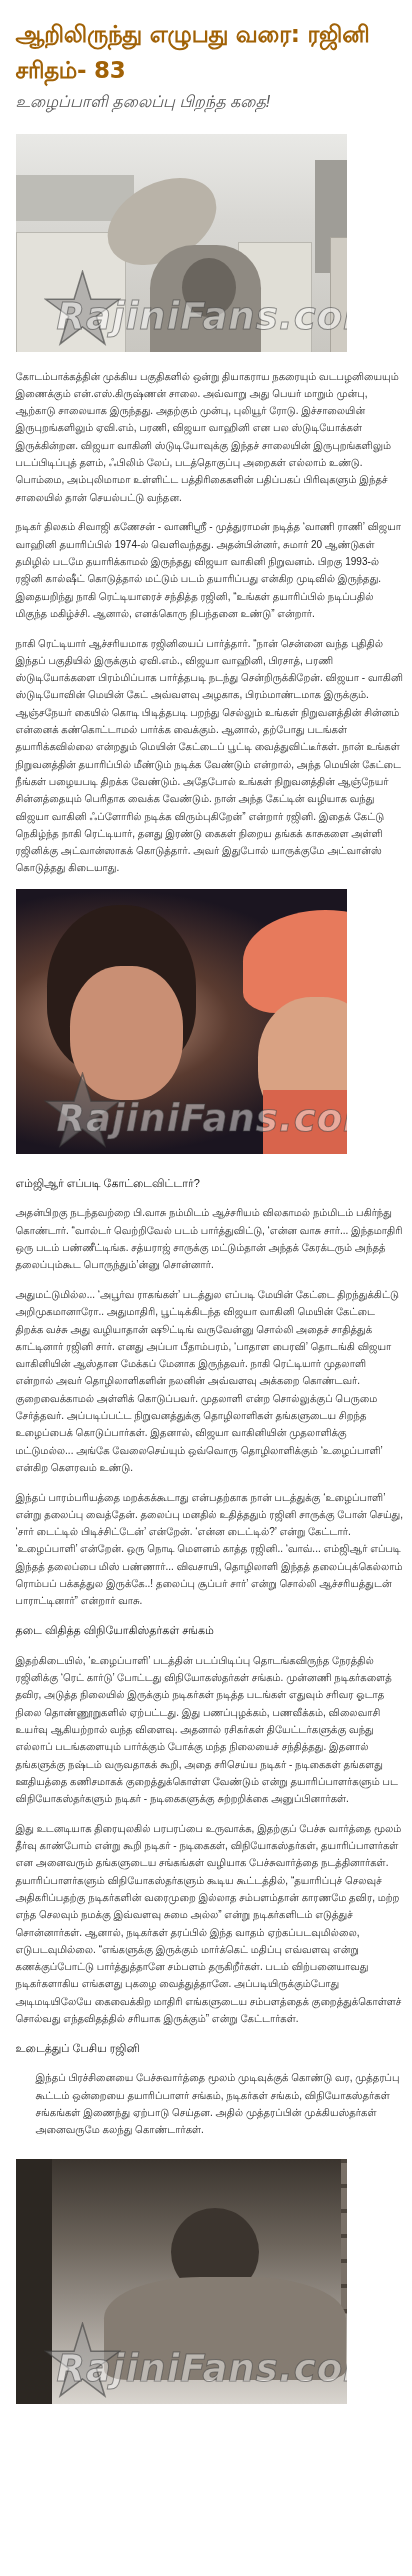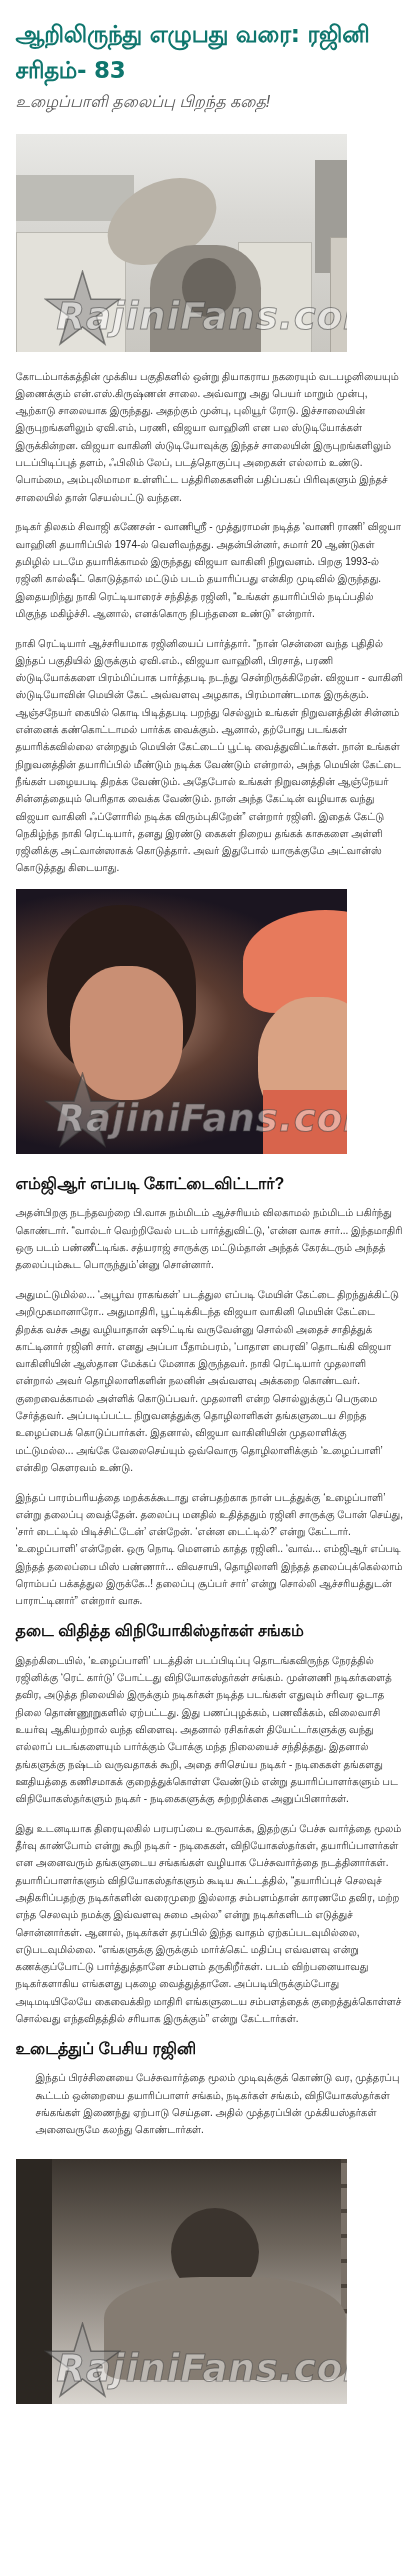--- a/index.html
+++ b/index.html
@@ -1,22 +1,22 @@
 <!DOCTYPE html>
 <html style="font-size:8.2px"><head>
 <meta charset="utf-8">
 <style>
   html, body { margin: 0; padding: 0; background: #ffffff; }
   body { width: 412px; font-family: "Liberation Sans", "DejaVu Sans", sans-serif; color: #1a1a1a; }
   .article { padding: 15.5px 7.7px 15.5px 15.5px; box-sizing: border-box; width: 412px; }
-  .title { font-family: "DejaVu Sans", "Liberation Sans", sans-serif; font-weight: bold; font-size: 23px; line-height: 36px; margin: 0 0 7.2px 0; color: #0f766e; letter-spacing: -0.3px; }
+  .title { font-family: "DejaVu Sans", "Liberation Sans", sans-serif; font-weight: bold; font-size: 23px; line-height: 36px; margin: 0 0 7.2px 0; color: #a16207; letter-spacing: -0.3px; }
   .subtitle { font-style: italic; color: #555; font-size: 16px; line-height: 13.4px; margin: 0 0 26px 0; }
   .figure { width: 331px; margin: 0 0 15.5px 0; position: relative; overflow: hidden; text-align: right; }
   .para { font-size: 10px; line-height: 17.3px; margin: 0 0 12.4px 0; color: #1f1f1f; }
-  .heading { font-weight: bold; font-size: 16px; line-height: 17.3px; margin: 0 0 12.4px 0; color: #111; }
+  .heading { font-weight: normal; font-size: 11px; line-height: 17.3px; margin: 0 0 12.4px 0; color: #111; }
   .watermark { position: absolute; left: 41px; bottom: 14.4px; font-family: "DejaVu Sans", sans-serif; font-weight: bold; font-style: italic; font-size: 37px; letter-spacing: 1px; color: rgba(255,255,255,0.45); -webkit-text-stroke: 1px rgba(60,60,60,0.55); }
   .wm-star { position: absolute; left: 28px; bottom: 5.2px; width: 77px; height: 77px; }
   .img1 { height: 218px; background: linear-gradient(180deg,#e9e9e6 0%,#d8d7d3 40%,#c9c7c1 100%); }
   .img2 { height: 265px; background: radial-gradient(ellipse at 30% 50%, #c89a82 0%, #5a3b30 35%, #1b1520 70%), #1b1520; }
   .img3 { height: 245px; background: linear-gradient(180deg,#3a342e 0%,#6d655c 35%,#b0aaa3 75%,#d9d5cf 100%); }
   .shape { position: absolute; }
 </style>
 </head>
 <body>
 

